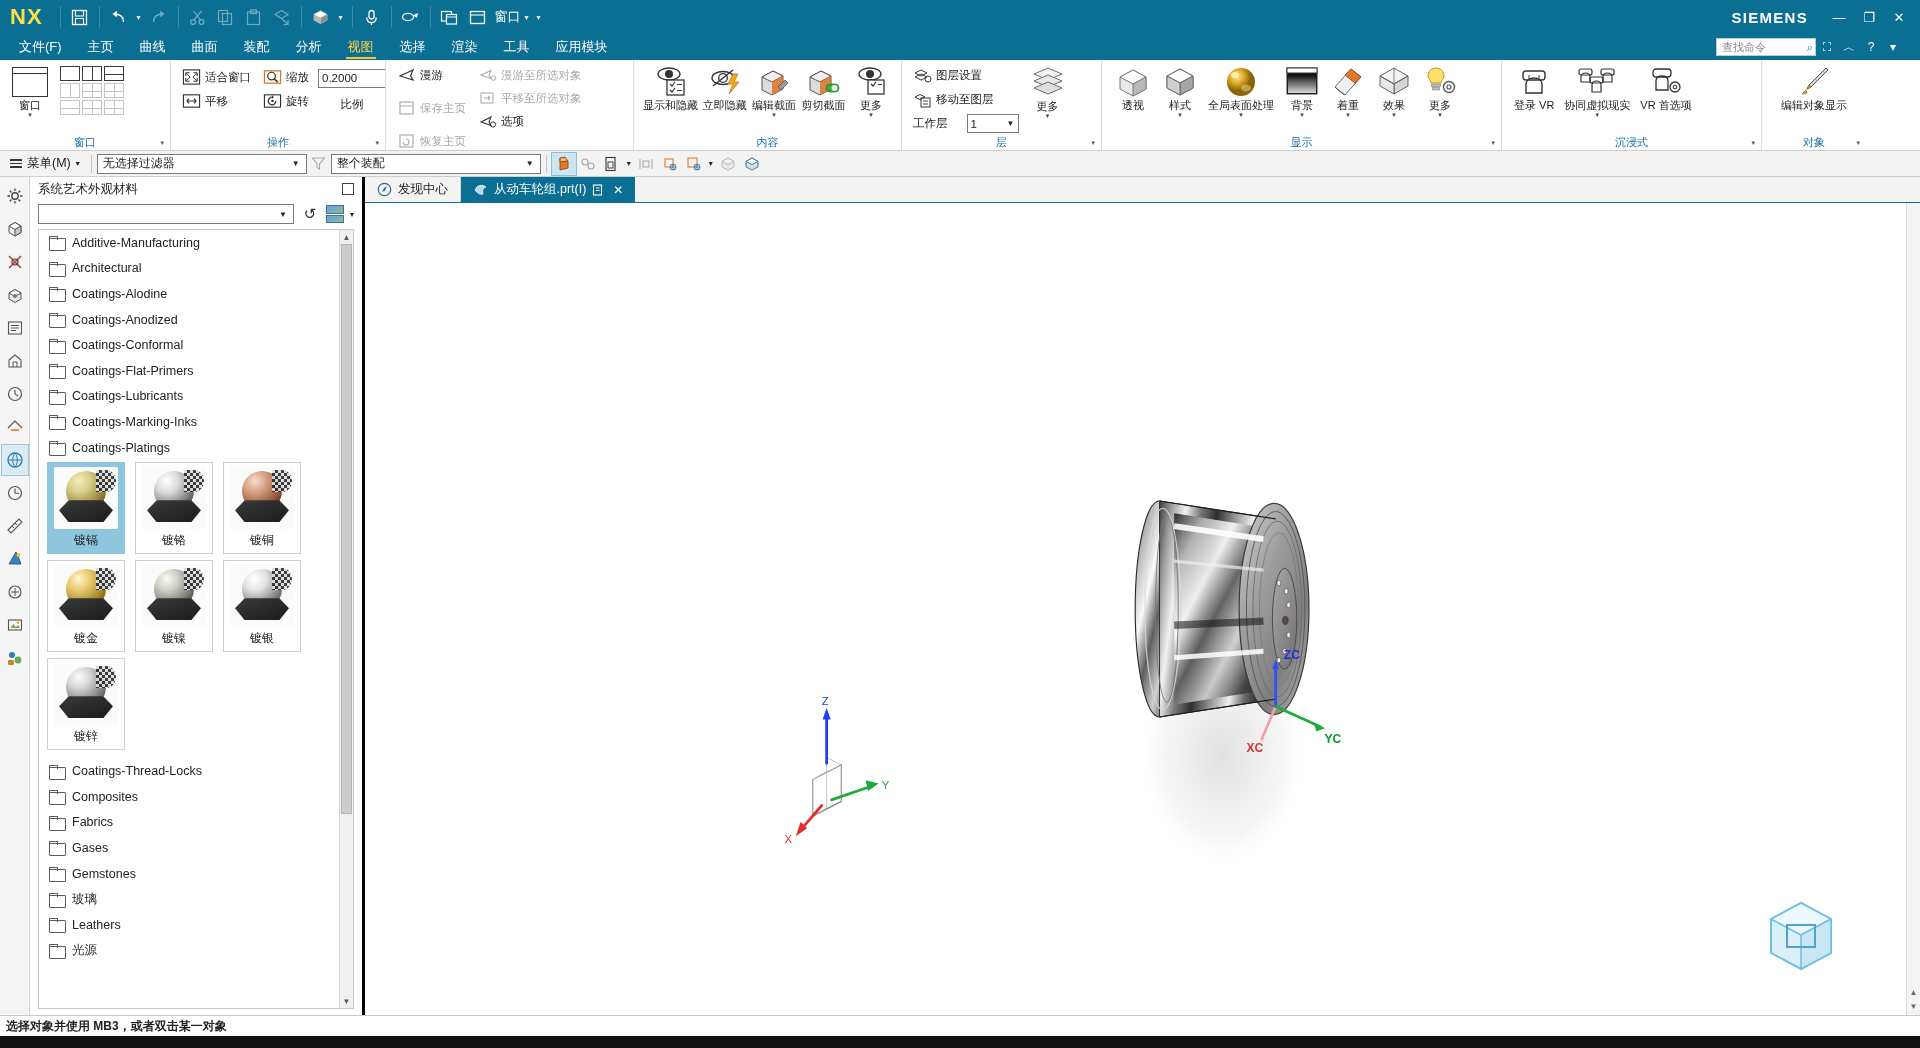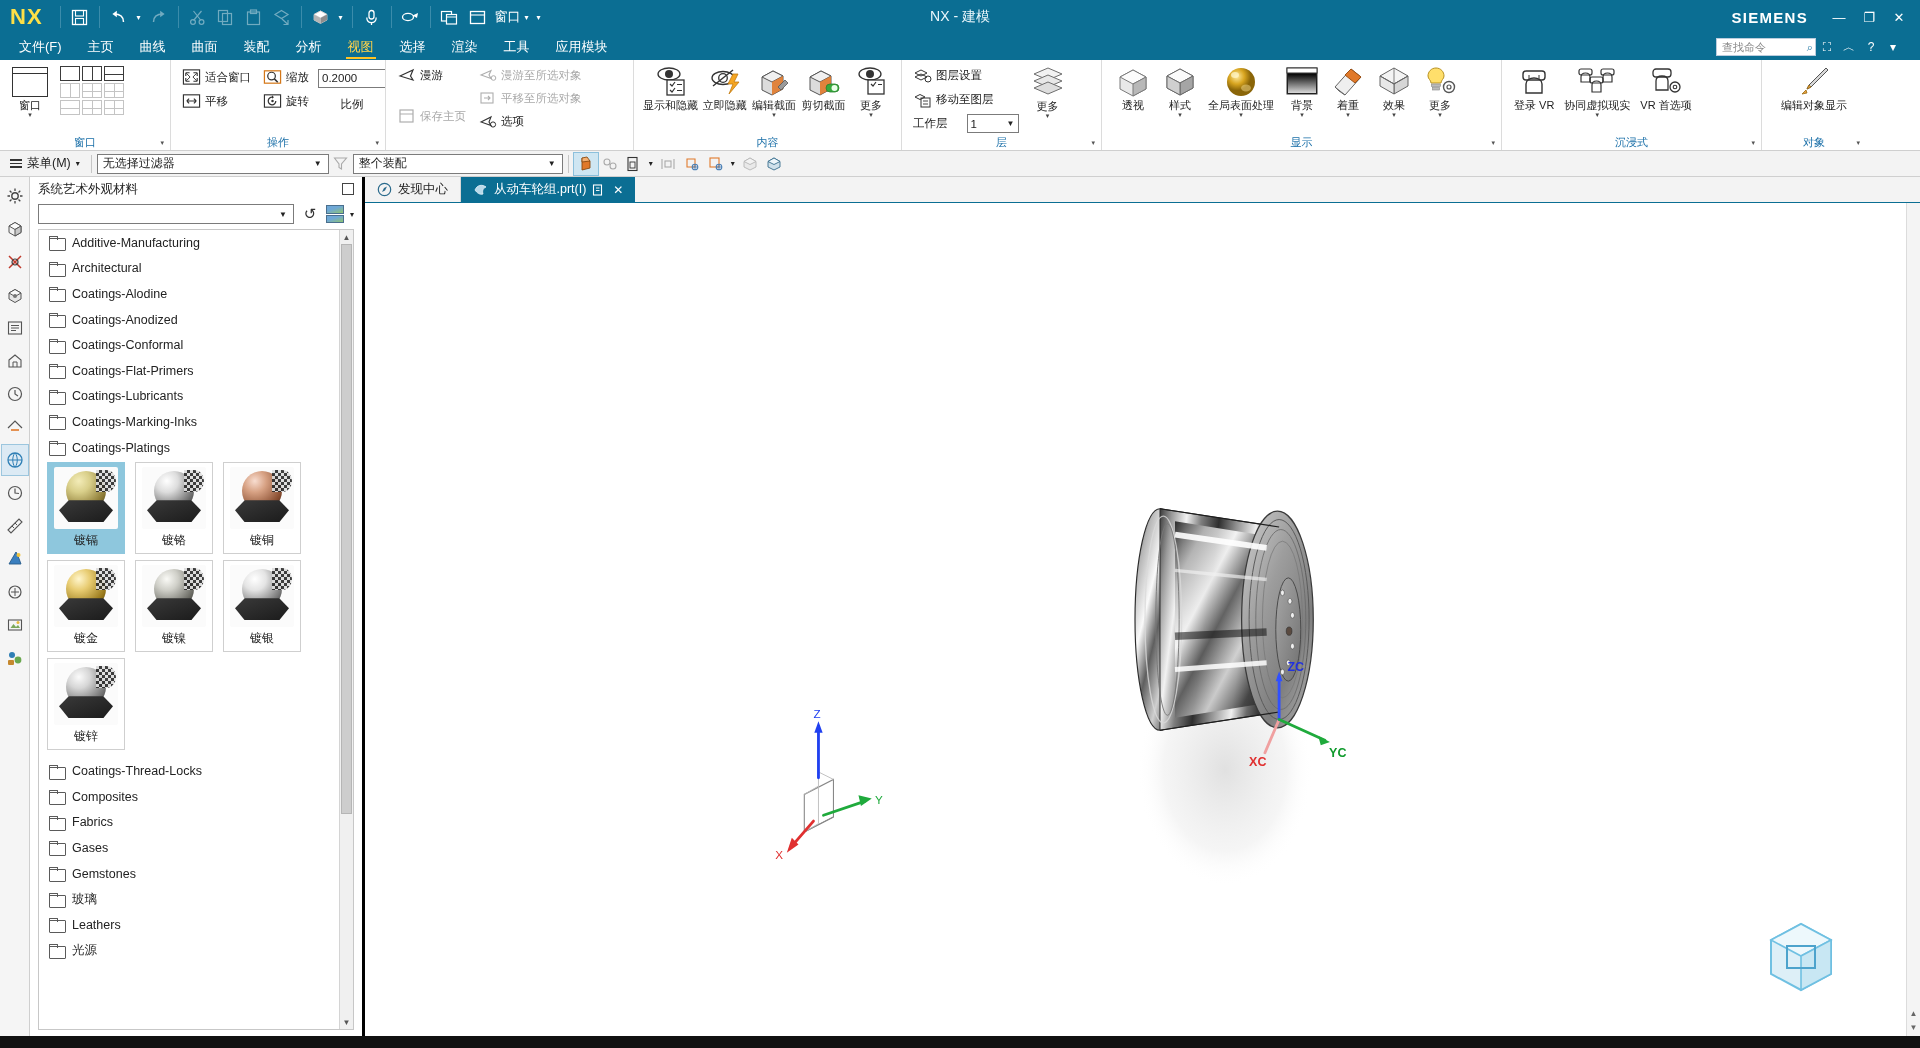--- a/index.html
+++ b/index.html
@@ -289,21 +289,20 @@
     <div class="tb-btn" title="窗口">
       <svg width="19" height="17" viewBox="0 0 19 17">
           <rect x="2.5" y="2.5" width="14" height="12" fill="none" stroke="#fff" stroke-width="1.3"></rect>
           <path d="M2.5 6 L16.5 6" stroke="#fff" stroke-width="1.1"></path>
         </svg>
     </div>
     <div style="font-size:13px;padding-left:3px;">窗口</div>
     <div class="tb-caret">▾</div>
     <div class="tb-caret">▾</div>
 
-    <div class="tb-title">NX - 建模</div>
 
     <div class="siemens">SIEMENS</div>
     <div class="wbtns">
       <div class="wbtn">—</div>
       <div class="wbtn">❐</div>
       <div class="wbtn close">✕</div>
     </div>
   </div>
 
   <div class="ribbon-tabs">
@@ -440,21 +439,21 @@
         </div>
       </div>
       <div class="rg-foot">
           <span>操作</span>
           <span class="dd">▾</span>
         </div>
     </div>
 
     <div class="rgroup" style="width:248px;">
       <div class="rg-body" style="padding-top:4px;">
-        <div class="col" style="gap:19px;justify-content:center;">
+        <div class="col" style="gap:11px;justify-content:center;">
           <div class="smbtn">
             <span class="ic">
                 <svg width="18" height="16" viewBox="0 0 18 16">
                   <path d="M2 9 L15 3 L12.5 9 L15 13 Z" fill="none" stroke="#333" stroke-width="1.2"></path>
                 </svg>
               </span>
             <span class="lb">漫游</span>
           </div>
           <div class="smbtn dis">
             <span class="ic">
@@ -797,21 +796,21 @@
     <div class="menubtn">
       <span class="hamb">
           <i></i>
           <i></i>
           <i></i>
         </span>
       <span style="font-size:12.5px;">菜单(M)</span>
       <span style="font-size:8px;margin-left:5px;">▾</span>
     </div>
     <div class="vsep"></div>
-    <div class="combo" style="width:232px;">
+    <div class="combo" style="width:210px;">
       <span>无选择过滤器</span>
       <span class="c">▼</span>
     </div>
     <div class="sb-ic dis">
       <svg width="15" height="15" viewBox="0 0 15 15">
           <path d="M1.5 2 L13.5 2 L8.5 8 L8.5 13 L6 11.5 L6 8 Z" fill="none" stroke="#333" stroke-width="1.1"></path>
         </svg>
     </div>
     <div class="combo" style="width:210px;">
       <span>整个装配</span>
@@ -1278,15 +1277,18 @@
         </div>
 
         <div class="vp-right-scroll">
           <div class="ar" style="bottom:16px;">▲</div>
           <div class="ar" style="bottom:2px;">▼</div>
         </div>
       </div>
     </div>
   </div>
 
+  <div class="statusbar">
+    <span>选择对象并使用 MB3，或者双击某一对象</span>
+  </div>
   <div class="taskbar"></div>
 
 </div>
 
 </body></html>

